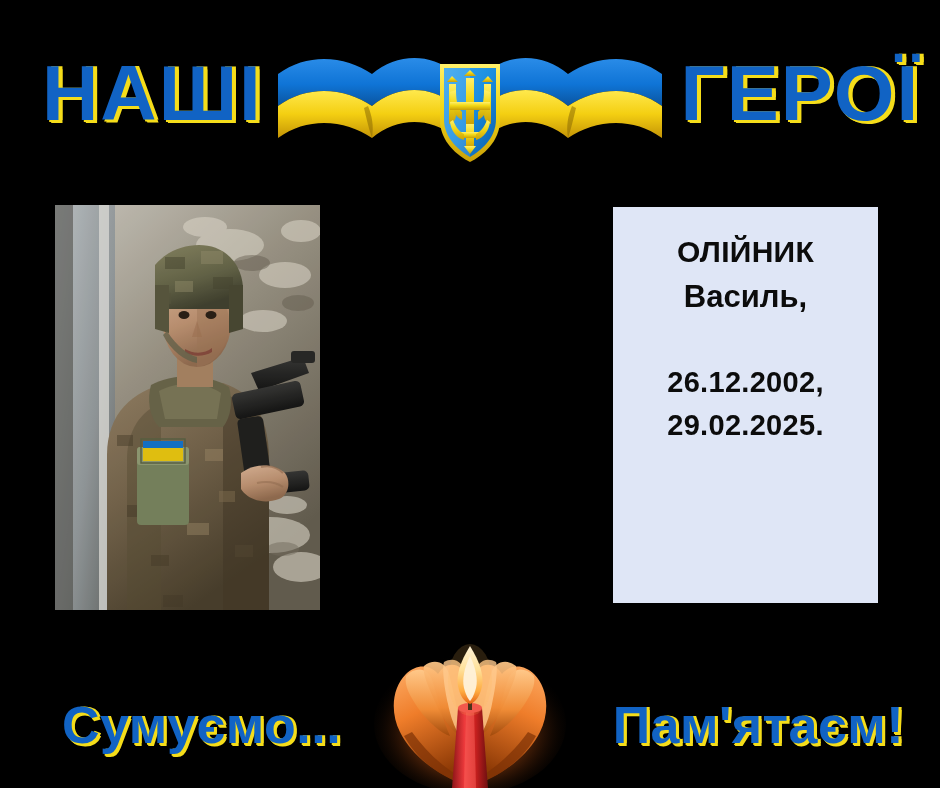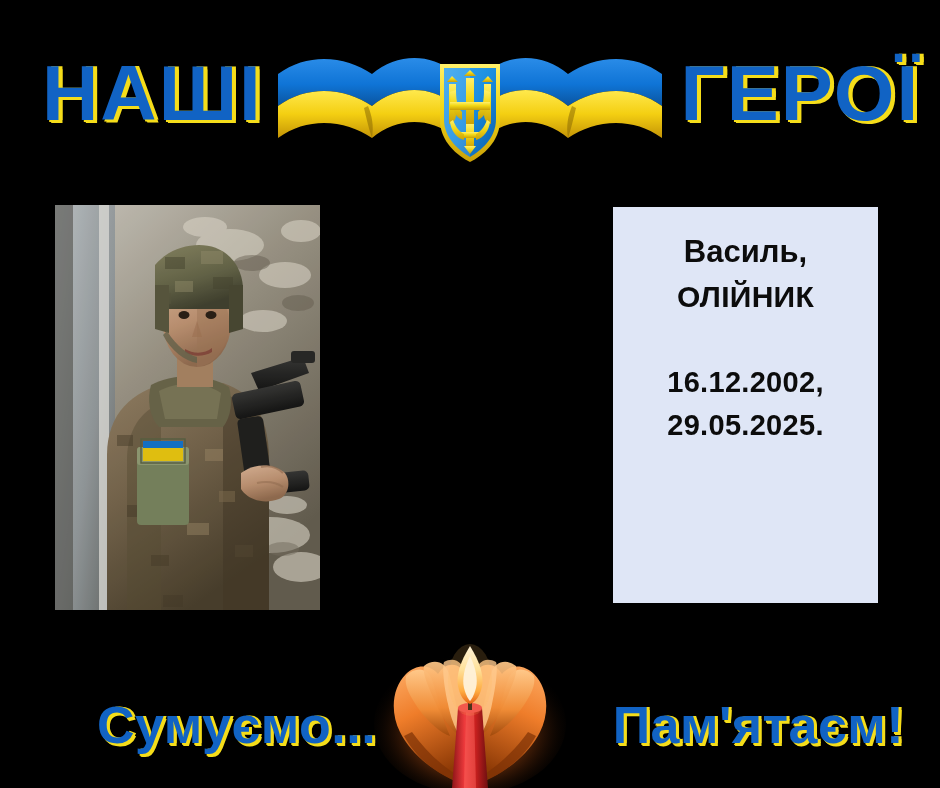--- a/index.html
+++ b/index.html
@@ -105,21 +105,21 @@
     line-height: 58px;
     letter-spacing: 0.5px;
     color: #1163c4;
     text-shadow:
        3px 0px 0 #f5dd1a,
        3px 3px 0 #f5dd1a,
        2px 2px 0 #f5dd1a;
     white-space: nowrap;
     user-select: none;
   }
-  #ftr-left  { left: 62px; margin-left: 35px; }
+  #ftr-left  { left: 62px; }
   #ftr-right { right: 36px; text-align: center; }
 </style>
 </head>
 <body>
 
 <div id="poster">
 
   <div class="hdr-word" id="word-left">НАШІ</div>
 
   <div class="hdr-word" id="word-right">ГЕРОЇ</div>
@@ -338,25 +338,25 @@
       <path d="M186,268 C200,258 218,258 230,268
                C236,276 234,290 224,294 C208,300 192,294 186,284 Z" fill="url(#skinG)"></path>
       <path d="M206,262 C214,260 222,262 228,268" stroke="#9a7254" stroke-width="2" fill="none" opacity="0.6"></path>
       <path d="M202,278 C212,276 222,278 228,282" stroke="#9a7254" stroke-width="2" fill="none" opacity="0.5"></path>
 
       <rect x="0" y="0" width="265" height="405" fill="#000" opacity="0.08"></rect>
     </svg>
   </div>
 
   <div id="info-panel">
+    <div class="info-line">ОЛІЙНИК</div>
     <div class="info-line surname">Василь,</div>
-    <div class="info-line">ОЛІЙНИК</div>
     <div class="info-line spacer"></div>
-    <div class="info-line small">16.12.2002,</div>
-    <div class="info-line small">29.05.2025.</div>
+    <div class="info-line small">26.12.2002,</div>
+    <div class="info-line small">29.02.2025.</div>
   </div>
 
   <div id="candle">
     <svg viewBox="0 0 196 148" xmlns="http://www.w3.org/2000/svg">
       <defs>
         <radialGradient id="glowG" cx="50%" cy="55%" r="55%">
           <stop offset="0%" stop-color="#ffb457" stop-opacity="0.85"></stop>
           <stop offset="55%" stop-color="#e8661a" stop-opacity="0.35"></stop>
           <stop offset="100%" stop-color="#000000" stop-opacity="0"></stop>
         </radialGradient>

